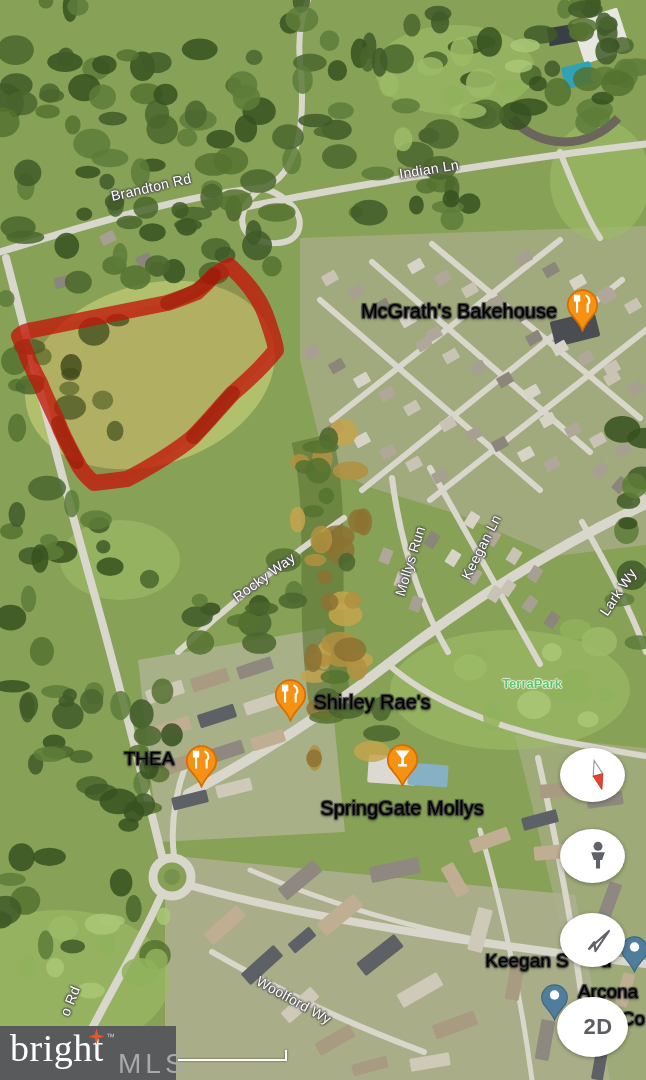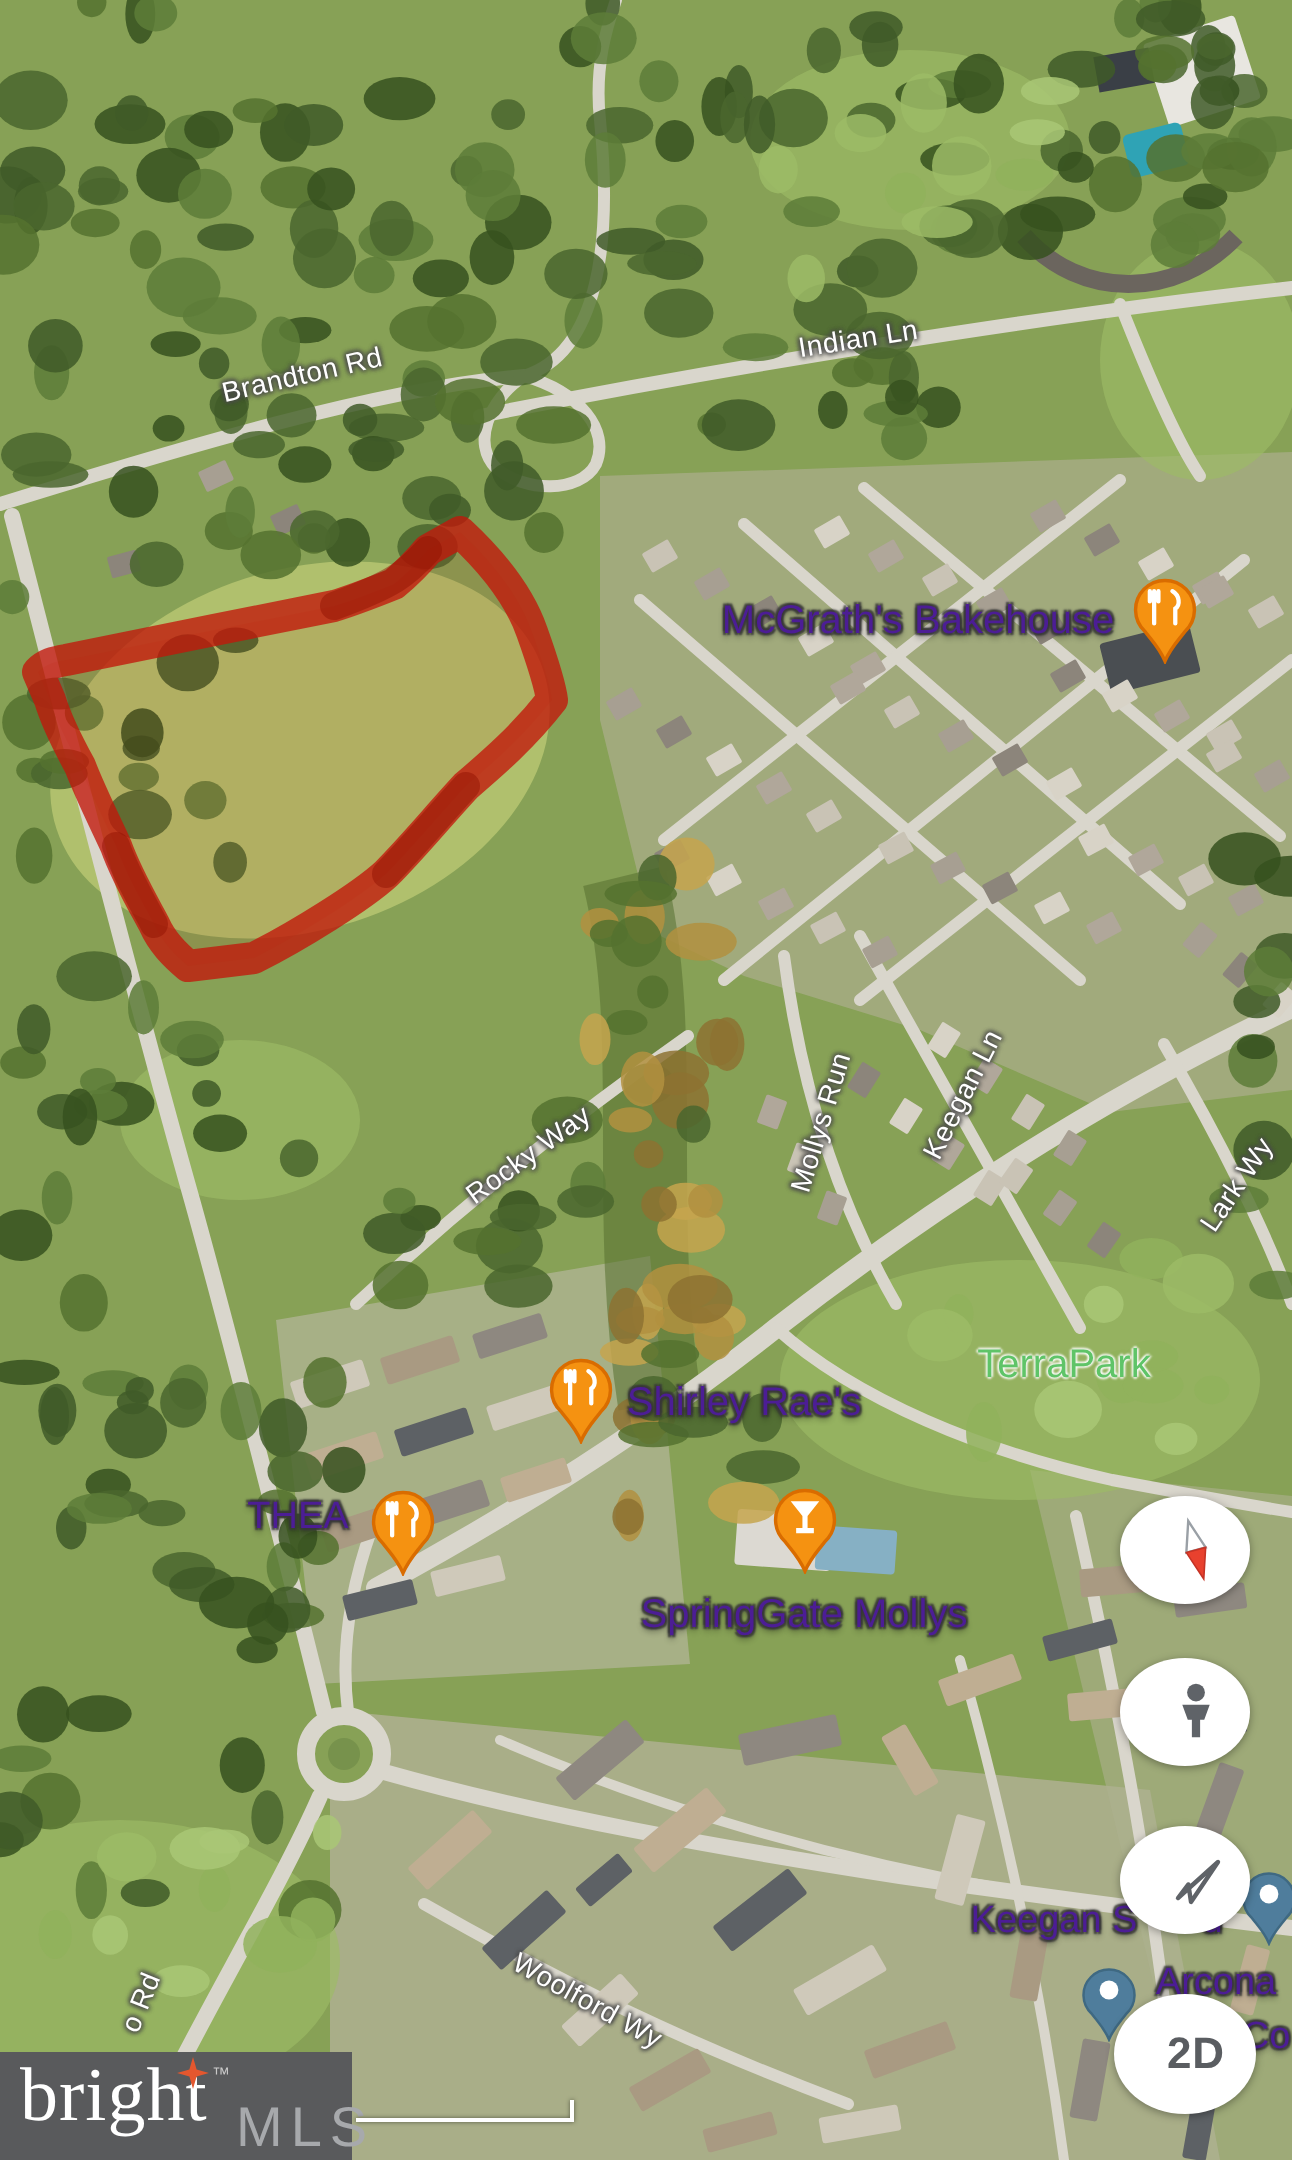--- a/index.html
+++ b/index.html
@@ -6,25 +6,25 @@
   .screen{position:relative;width:646px;height:1080px;overflow:hidden;
           font-family:"Liberation Sans",sans-serif;background:#87a156;}
   .screen > *{user-select:none;}
   svg.bg{position:absolute;left:0;top:0;z-index:0;display:block;}
   svg.parcel{position:absolute;left:0;top:0;z-index:2;pointer-events:none;}
 
   .lbl{position:absolute;white-space:nowrap;transform:translate(-50%,-50%) rotate(var(--r,0deg));z-index:3;}
   .road{font-size:14px;font-weight:400;color:#fff;letter-spacing:.3px;
         text-shadow:-1px 0 2px rgba(75,75,75,.95),1px 0 2px rgba(75,75,75,.95),
                      0 -1px 2px rgba(75,75,75,.95),0 1px 2px rgba(75,75,75,.95);}
-  .poi{font-size:20px;font-weight:500;color:#4c1d95;z-index:4;
+  .poi{font-size:20px;font-weight:500;color:#000000;z-index:4;
        text-shadow:-1px -1px 1px rgba(55,55,55,.9),1px -1px 1px rgba(55,55,55,.9),
                    -1px 1px 1px rgba(55,55,55,.9),1px 1px 1px rgba(55,55,55,.9),0 2px 3px rgba(0,0,0,.45);}
   .poi.sm{font-size:19px;}
-  .park{font-size:20px;font-weight:400;color:#5fc468;z-index:3;
+  .park{font-size:13px;font-weight:700;color:#5fc468;z-index:3;
         text-shadow:-1px 0 1px rgba(255,255,255,.75),1px 0 1px rgba(255,255,255,.75),
                      0 -1px 1px rgba(255,255,255,.75),0 1px 1px rgba(255,255,255,.75);}
   .pin{position:absolute;z-index:5;}
   .ctl{position:absolute;z-index:6;background:#fff;border-radius:50%;
        box-shadow:0 1px 4px rgba(0,0,0,.35);display:flex;align-items:center;justify-content:center;cursor:pointer;padding-left:11px;}
   .ctl-2d{font-size:22px;font-weight:700;color:#5a5d61;letter-spacing:.5px;}
 
   .logo{position:absolute;left:0;top:1026px;width:176px;height:54px;background:#595a5c;z-index:7;}
   .logo .brand{position:absolute;left:10px;top:0px;font-family:"Liberation Serif",serif;
                font-size:38px;color:#fff;letter-spacing:.5px;}

